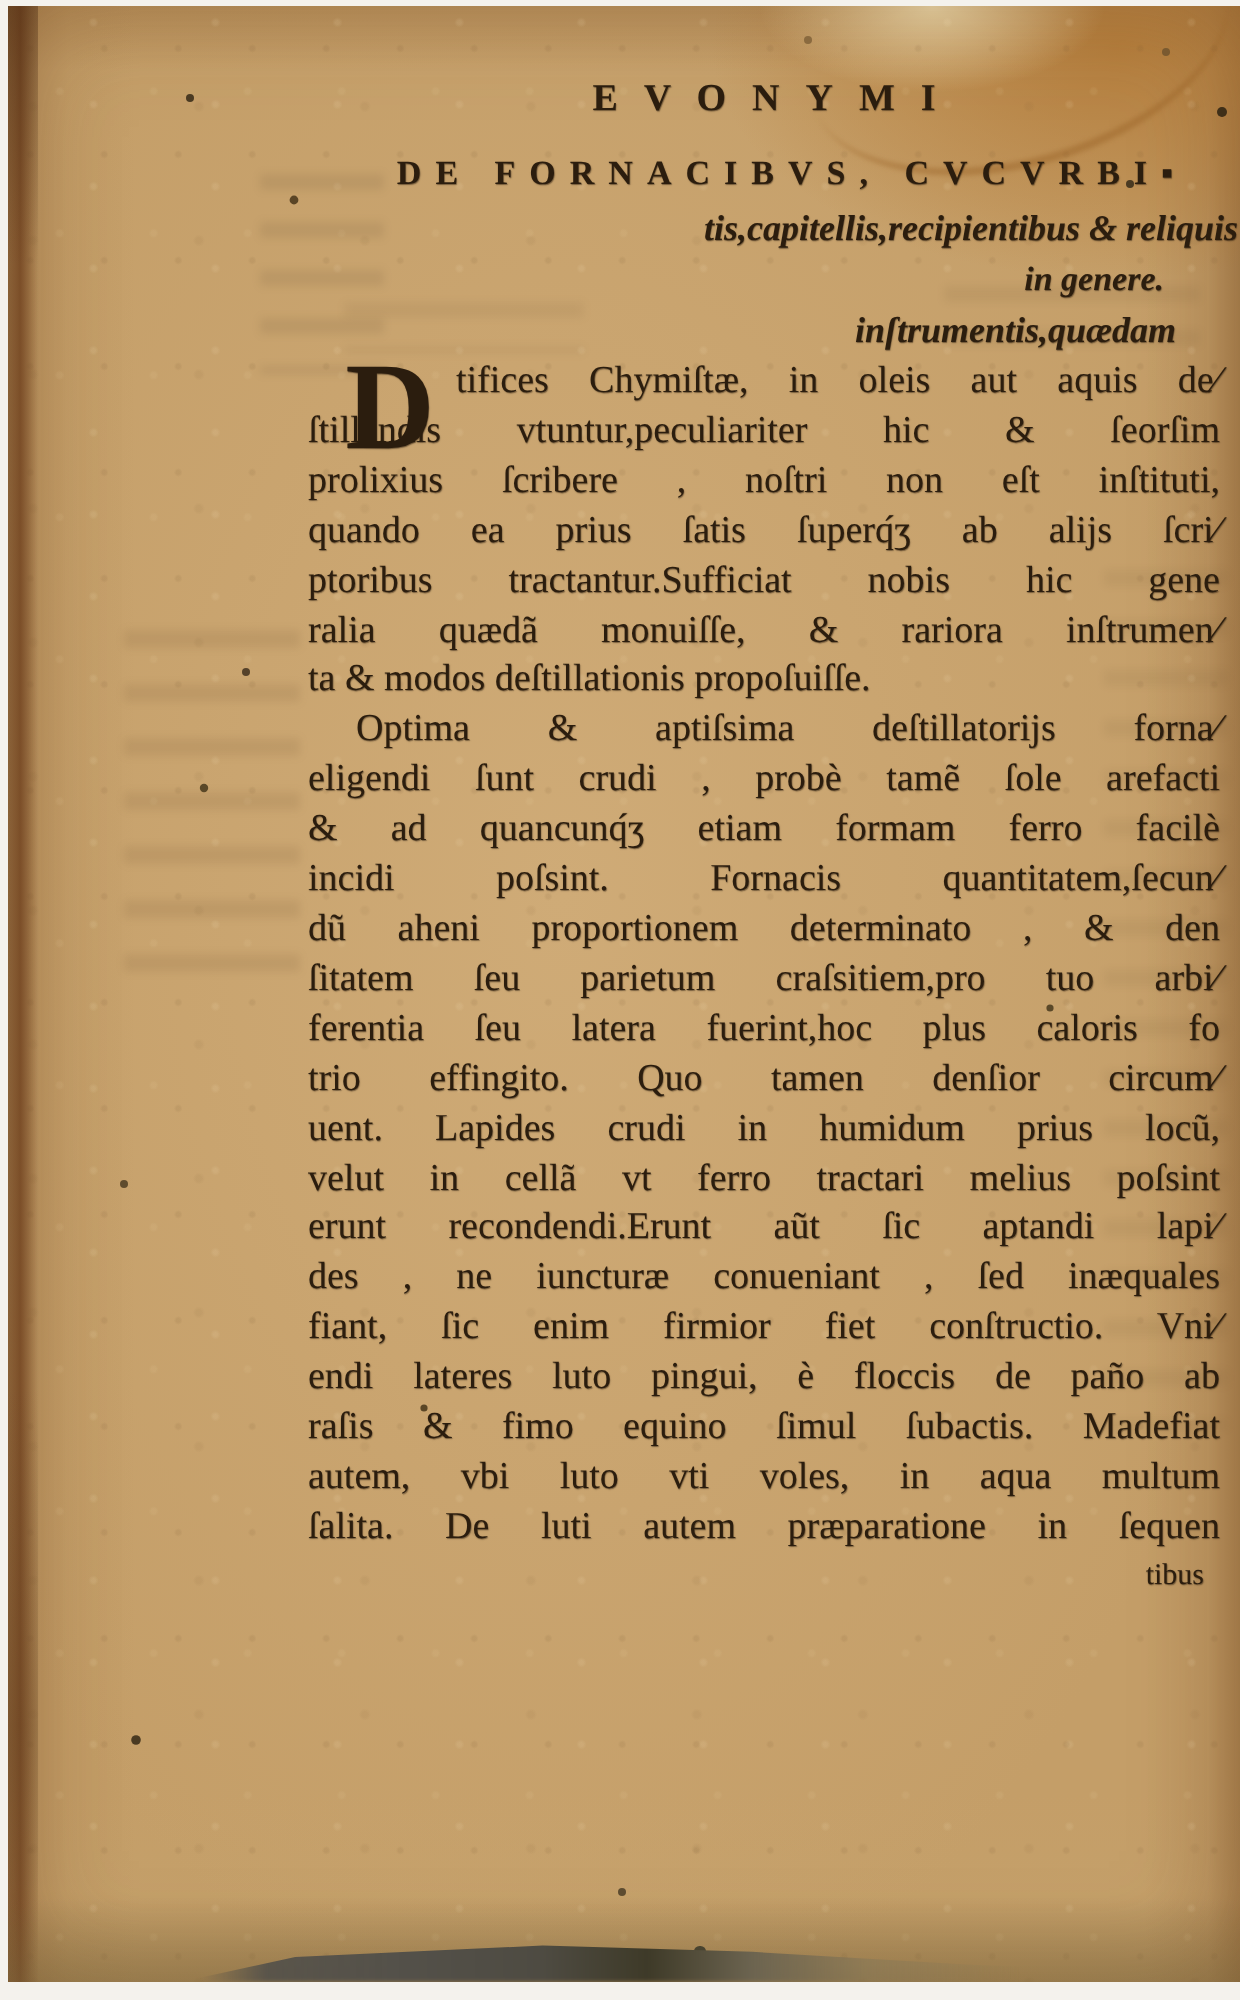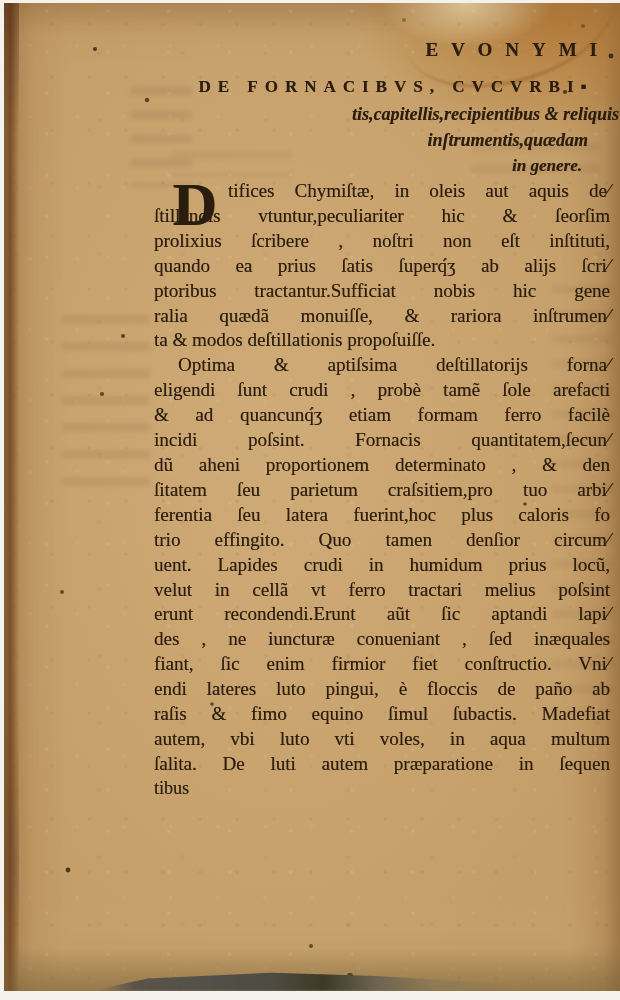--- a/index.html
+++ b/index.html
@@ -56,38 +56,38 @@
   
   .specks{position:absolute;left:0;top:0;width:2px;height:2px;border-radius:50%;background:transparent;
     box-shadow:90px 45px 0 1px #4a3a22, 142px 96px 0 1.2px #5a4526, 118px 332px 0 1px #55422a,
       97px 390px 0 1.1px #5a4828, 606px 52px 0 1.5px #3f2f18, 560px 88px 0 1px #4a3a22,
       63px 866px 0 1.4px #4a3a22, 306px 942px 0 1px #5d4c30, 578px 22px 0 1px #7a5a30,
       399px 16px 0 1px #8a6a3f, 345px 972px 0 2px #3c3a2c, 520px 500px 0 .8px #5a4828,
       57px 588px 0 1px #5f4c2e, 207px 700px 0 .8px #5a4626;}
   
   .textblock{position:absolute;left:150px;top:36px;width:456px;color:var(--ink,#2b1d0e);
     text-shadow:.3px .3px .6px rgba(43,29,14,.55);}
-  .running-header{text-align:right;font-size:19px;font-weight:bold;letter-spacing:13px;
+  .running-header{text-align:center;font-size:19px;font-weight:bold;letter-spacing:13px;
     text-indent:13px;line-height:22px;}
   .caps-line{margin-top:15px;line-height:21px;text-align:center;font-size:17px;font-weight:bold;
     letter-spacing:7px;transform:translateX(14px);white-space:nowrap;}
   .it-line{font-style:italic;font-weight:bold;text-align:right;font-size:18px;line-height:25px;}
   .it1{margin-top:5px;line-height:25px;transform:translateX(9px);}
   .it2{line-height:26px;transform:translateX(-22px);}
   .it3{line-height:25px;font-size:17px;transform:translateX(-28px);}
   .bodytext{margin-top:1px;font-size:19px;line-height:24.9px;}
   .p1{position:relative;}
   .line{width:100%;}
   .jl{text-align:justify;text-align-last:justify;}
   .ll{text-align:left;}
   .indent-cap{padding-left:74px;box-sizing:border-box;}
   .indent{padding-left:24px;box-sizing:border-box;}
   .dropcap{position:absolute;left:12px;top:1px;width:58px;height:50px;font-size:62px;line-height:48px;
     font-weight:bold;text-align:center;}
-  .catchword{font-size:18px;line-height:22px;padding-right:8px;}
+  .catchword{text-align:right;font-size:15px;line-height:22px;padding-right:8px;}
 </style>
 </head>
 <body>
 
 <div class="viewport">
   <div class="scan">
     <div class="page">
       <div class="mottle"></div>
       <div class="gutter"></div>
       <div class="stain-arc"></div>
@@ -97,22 +97,22 @@
       <div class="ghost g4"></div>
       <div class="ghost g5"></div>
       <div class="specks"></div>
 
       <div class="textblock">
         <div class="running-header">EVONYMI</div>
 
         <div>
           <div class="caps-line">DE FORNACIBVS, CVCVRBI▪</div>
           <div class="it-line it1">tis,capitellis,recipientibus &amp; reliquis</div>
+          <div class="it-line it3">in genere.</div>
           <div class="it-line it2">inſtrumentis,quædam</div>
-          <div class="it-line it3">in genere.</div>
         </div>
 
         <div class="bodytext">
           <div class="p1">
             <span class="dropcap">D</span>
             <div class="line jl indent-cap">tifices Chymiſtæ, in oleis aut aquis de⁄</div>
             <div class="line jl">ſtillandis vtuntur,peculiariter hic &amp; ſeorſim</div>
             <div class="line jl">prolixius ſcribere , noſtri non eſt inſtituti,</div>
             <div class="line jl">quando ea prius ſatis ſuperq́ʒ ab alijs ſcri⁄</div>
             <div class="line jl">ptoribus tractantur.Sufficiat nobis hic gene</div>

